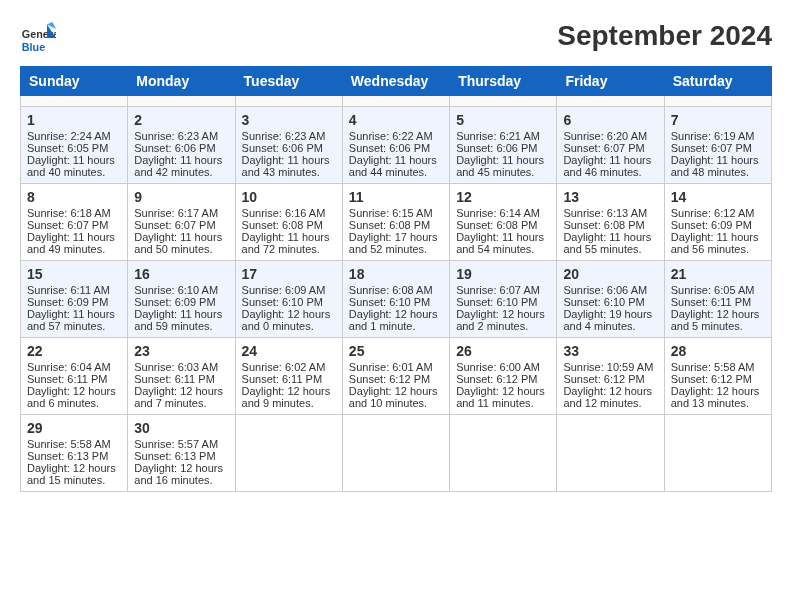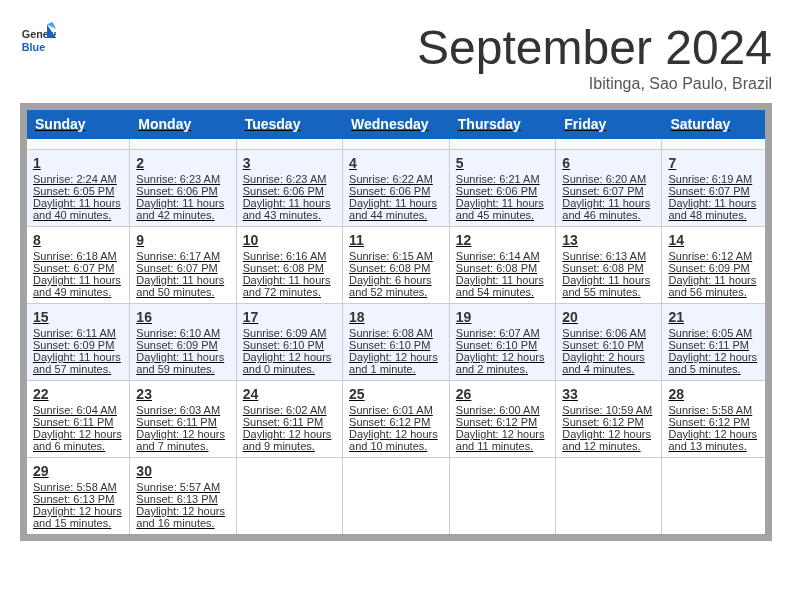--- a/index.html
+++ b/index.html
@@ -20,33 +20,32 @@
       display: flex;
       align-items: center;
       gap: 4px;
     }
     .logo-icon {
       width: 36px;
       height: 36px;
     }
     .title-block { text-align: right; }
     .month-title {
-      font-size: 48px;
-      font-weight: normal;
+      font-size: 28px;
+      font-weight: bold;
       color: #333;
     }
     .location {
       font-size: 16px;
       color: #555;
     }
     .calendar {
       width: 100%;
       border-collapse: collapse;
-      border: 7px solid #a3a3a3;
-      text-decoration: underline;
+      border: 1px solid #a3a3a3;
     }
     .calendar th {
       background-color: #1565C0;
       color: #fff;
       text-align: left;
       padding: 6px 8px;
       font-size: 14px;
       border: 1px solid #1565C0;
     }
     .calendar td {
@@ -77,21 +76,20 @@
   <div class="logo">
     <svg class="logo-icon" viewBox="0 0 40 40" xmlns="http://www.w3.org/2000/svg">
       <text x="2" y="20" font-size="12" font-weight="bold" fill="#333">General</text>
       <text x="2" y="34" font-size="12" font-weight="bold" fill="#1565C0">Blue</text>
       <polygon points="30,5 40,20 30,20" fill="#1565C0"></polygon>
       <polygon points="30,5 36,2 40,10" fill="#42a5f5"></polygon>
     </svg>
   </div>
   <div class="title-block">
     <div class="month-title">September 2024</div>
-    <div class="location">Ibitinga, Sao Paulo, Brazil</div>
   </div>
 </div>
 
 <table class="calendar">
   <thead>
     <tr>
     <th>Sunday</th>
         <th>Monday</th>
         <th>Tuesday</th>
         <th>Wednesday</th>
@@ -116,32 +114,32 @@
         <td><span class="day-num">3</span><span>Sunrise: 6:23 AM</span><br><span>Sunset: 6:06 PM</span><br><span>Daylight: 11 hours and 43 minutes.</span></td>
         <td><span class="day-num">4</span><span>Sunrise: 6:22 AM</span><br><span>Sunset: 6:06 PM</span><br><span>Daylight: 11 hours and 44 minutes.</span></td>
         <td><span class="day-num">5</span><span>Sunrise: 6:21 AM</span><br><span>Sunset: 6:06 PM</span><br><span>Daylight: 11 hours and 45 minutes.</span></td>
         <td><span class="day-num">6</span><span>Sunrise: 6:20 AM</span><br><span>Sunset: 6:07 PM</span><br><span>Daylight: 11 hours and 46 minutes.</span></td>
         <td><span class="day-num">7</span><span>Sunrise: 6:19 AM</span><br><span>Sunset: 6:07 PM</span><br><span>Daylight: 11 hours and 48 minutes.</span></td>
       </tr>
       <tr>
         <td><span class="day-num">8</span><span>Sunrise: 6:18 AM</span><br><span>Sunset: 6:07 PM</span><br><span>Daylight: 11 hours and 49 minutes.</span></td>
         <td><span class="day-num">9</span><span>Sunrise: 6:17 AM</span><br><span>Sunset: 6:07 PM</span><br><span>Daylight: 11 hours and 50 minutes.</span></td>
         <td><span class="day-num">10</span><span>Sunrise: 6:16 AM</span><br><span>Sunset: 6:08 PM</span><br><span>Daylight: 11 hours and 72 minutes.</span></td>
-        <td><span class="day-num">11</span><span>Sunrise: 6:15 AM</span><br><span>Sunset: 6:08 PM</span><br><span>Daylight: 6 hours and 52 minutes.</span></td>
+        <td><span class="day-num">11</span><span>Sunrise: 6:15 AM</span><br><span>Sunset: 6:08 PM</span><br><span>Daylight: 17 hours and 52 minutes.</span></td>
         <td><span class="day-num">12</span><span>Sunrise: 6:14 AM</span><br><span>Sunset: 6:08 PM</span><br><span>Daylight: 11 hours and 54 minutes.</span></td>
         <td><span class="day-num">13</span><span>Sunrise: 6:13 AM</span><br><span>Sunset: 6:08 PM</span><br><span>Daylight: 11 hours and 55 minutes.</span></td>
         <td><span class="day-num">14</span><span>Sunrise: 6:12 AM</span><br><span>Sunset: 6:09 PM</span><br><span>Daylight: 11 hours and 56 minutes.</span></td>
       </tr>
       <tr>
         <td><span class="day-num">15</span><span>Sunrise: 6:11 AM</span><br><span>Sunset: 6:09 PM</span><br><span>Daylight: 11 hours and 57 minutes.</span></td>
         <td><span class="day-num">16</span><span>Sunrise: 6:10 AM</span><br><span>Sunset: 6:09 PM</span><br><span>Daylight: 11 hours and 59 minutes.</span></td>
         <td><span class="day-num">17</span><span>Sunrise: 6:09 AM</span><br><span>Sunset: 6:10 PM</span><br><span>Daylight: 12 hours and 0 minutes.</span></td>
         <td><span class="day-num">18</span><span>Sunrise: 6:08 AM</span><br><span>Sunset: 6:10 PM</span><br><span>Daylight: 12 hours and 1 minute.</span></td>
         <td><span class="day-num">19</span><span>Sunrise: 6:07 AM</span><br><span>Sunset: 6:10 PM</span><br><span>Daylight: 12 hours and 2 minutes.</span></td>
-        <td><span class="day-num">20</span><span>Sunrise: 6:06 AM</span><br><span>Sunset: 6:10 PM</span><br><span>Daylight: 2 hours and 4 minutes.</span></td>
+        <td><span class="day-num">20</span><span>Sunrise: 6:06 AM</span><br><span>Sunset: 6:10 PM</span><br><span>Daylight: 19 hours and 4 minutes.</span></td>
         <td><span class="day-num">21</span><span>Sunrise: 6:05 AM</span><br><span>Sunset: 6:11 PM</span><br><span>Daylight: 12 hours and 5 minutes.</span></td>
       </tr>
       <tr>
         <td><span class="day-num">22</span><span>Sunrise: 6:04 AM</span><br><span>Sunset: 6:11 PM</span><br><span>Daylight: 12 hours and 6 minutes.</span></td>
         <td><span class="day-num">23</span><span>Sunrise: 6:03 AM</span><br><span>Sunset: 6:11 PM</span><br><span>Daylight: 12 hours and 7 minutes.</span></td>
         <td><span class="day-num">24</span><span>Sunrise: 6:02 AM</span><br><span>Sunset: 6:11 PM</span><br><span>Daylight: 12 hours and 9 minutes.</span></td>
         <td><span class="day-num">25</span><span>Sunrise: 6:01 AM</span><br><span>Sunset: 6:12 PM</span><br><span>Daylight: 12 hours and 10 minutes.</span></td>
         <td><span class="day-num">26</span><span>Sunrise: 6:00 AM</span><br><span>Sunset: 6:12 PM</span><br><span>Daylight: 12 hours and 11 minutes.</span></td>
         <td><span class="day-num">33</span><span>Sunrise: 10:59 AM</span><br><span>Sunset: 6:12 PM</span><br><span>Daylight: 12 hours and 12 minutes.</span></td>
         <td><span class="day-num">28</span><span>Sunrise: 5:58 AM</span><br><span>Sunset: 6:12 PM</span><br><span>Daylight: 12 hours and 13 minutes.</span></td>

